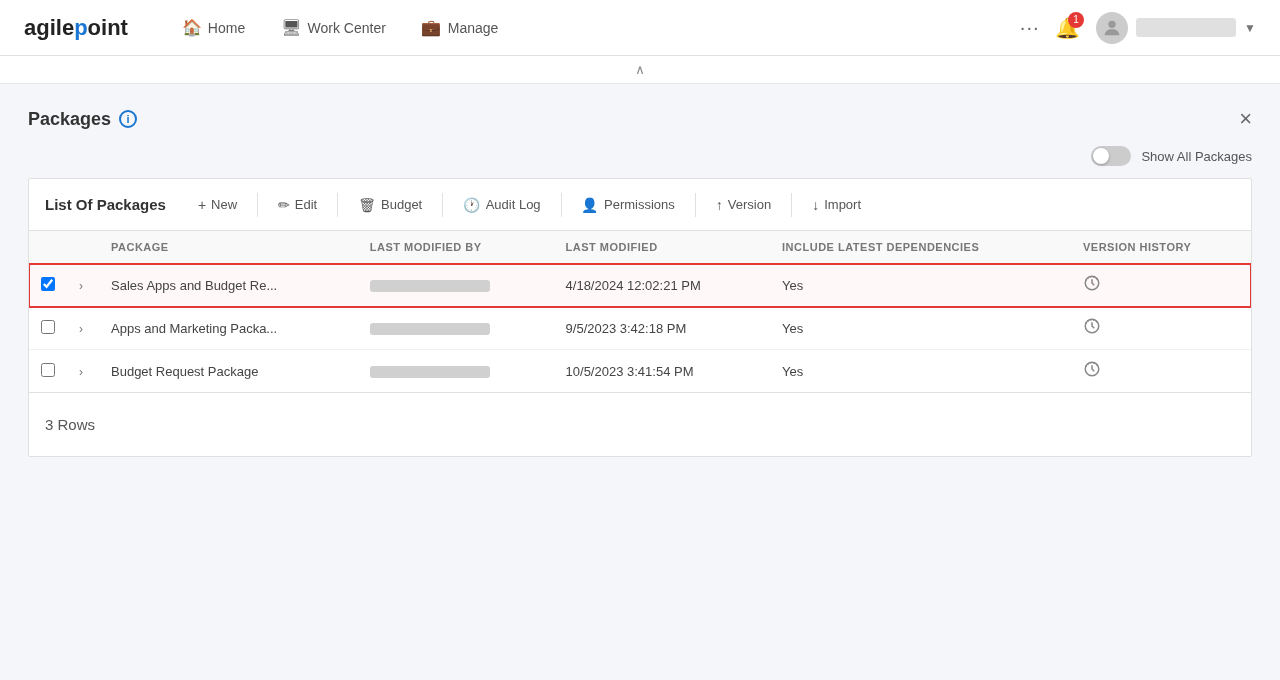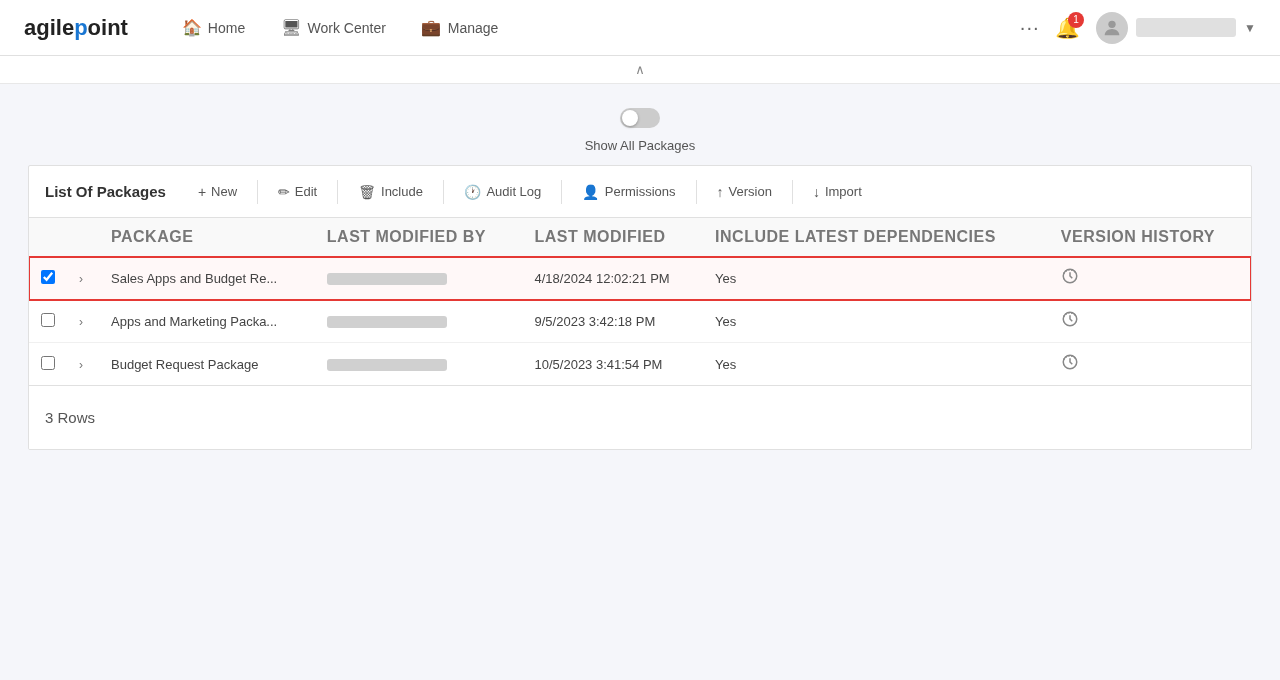--- a/index.html
+++ b/index.html
@@ -60,21 +60,21 @@
     .info-icon {
       width: 18px; height: 18px; border-radius: 50%; border: 2px solid #1976d2;
       color: #1976d2; display: flex; align-items: center; justify-content: center;
       font-size: 11px; font-weight: 700; cursor: pointer;
     }
     .close-btn { font-size: 20px; color: #666; cursor: pointer; line-height: 1; }
 
     
     .toggle-row {
       display: flex; align-items: center; justify-content: flex-end;
-      gap: 10px; margin-bottom: 12px; flex-direction: column;
+      gap: 10px; margin-bottom: 12px;
     }
     .toggle-track {
       width: 40px; height: 20px; border-radius: 10px; background: #ccc;
       position: relative; cursor: pointer;
     }
     .toggle-thumb {
       width: 16px; height: 16px; border-radius: 50%; background: #fff;
       position: absolute; top: 2px; left: 2px;
       box-shadow: 0 1px 3px rgba(0,0,0,.3);
     }
@@ -96,21 +96,21 @@
       color: #555; cursor: pointer; border-radius: 4px; font-size: 13px;
       border: none; background: none;
     }
     .toolbar-btn .btn-icon { font-size: 14px; }
     .toolbar-divider { width: 1px; height: 24px; background: #e0e0e0; margin: 0 4px; }
 
     
     table { width: 100%; border-collapse: collapse; }
     thead tr { background: #f9f9f9; }
     th {
-      text-align: left; padding: 10px 12px; font-size: 16px;
+      text-align: left; padding: 10px 12px; font-size: 11px;
       font-weight: 600; color: #777; text-transform: uppercase;
       border-bottom: 1px solid #e0e0e0; letter-spacing: 0.5px;
     }
     td { padding: 10px 12px; border-bottom: 1px solid #f0f0f0; color: #444; font-size: 13px; }
     tr:last-child td { border-bottom: none; }
     .tr-selected { outline: 2px solid #e53935; outline-offset: -1px; }
     .tr-selected td { background: #fff8f8; }
 
     .cb-cell { width: 36px; }
     .expand-cell { width: 32px; }
@@ -169,20 +169,27 @@
     </div>
   </div>
 </nav>
 
 <div class="chevron-bar">
   <span style="color:#888; font-size:13px;">∧</span>
 </div>
 
 <div class="main-content">
 
+  <div class="panel-header">
+    <div class="panel-title-wrap">
+      <span class="panel-title">Packages</span>
+      <div class="info-icon">i</div>
+    </div>
+    <span class="close-btn" style="font-size:22px; color:#666;">×</span>
+  </div>
 
   <div class="toggle-row">
     <div class="toggle-track">
       <div class="toggle-thumb"></div>
     </div>
     <span class="toggle-label">Show All Packages</span>
   </div>
 
   <div class="table-card">
 
@@ -193,21 +200,21 @@
         <span>New</span>
       </button>
       <div class="toolbar-divider"></div>
       <button class="toolbar-btn">
         <span class="btn-icon">✏</span>
         <span>Edit</span>
       </button>
       <div class="toolbar-divider"></div>
       <button class="toolbar-btn">
         <span class="btn-icon">🗑</span>
-        <span>Include</span>
+        <span>Budget</span>
       </button>
       <div class="toolbar-divider"></div>
       <button class="toolbar-btn">
         <span class="btn-icon">🕐</span>
         <span>Audit Log</span>
       </button>
       <div class="toolbar-divider"></div>
       <button class="toolbar-btn">
         <span class="btn-icon">👤</span>
         <span>Permissions</span>

